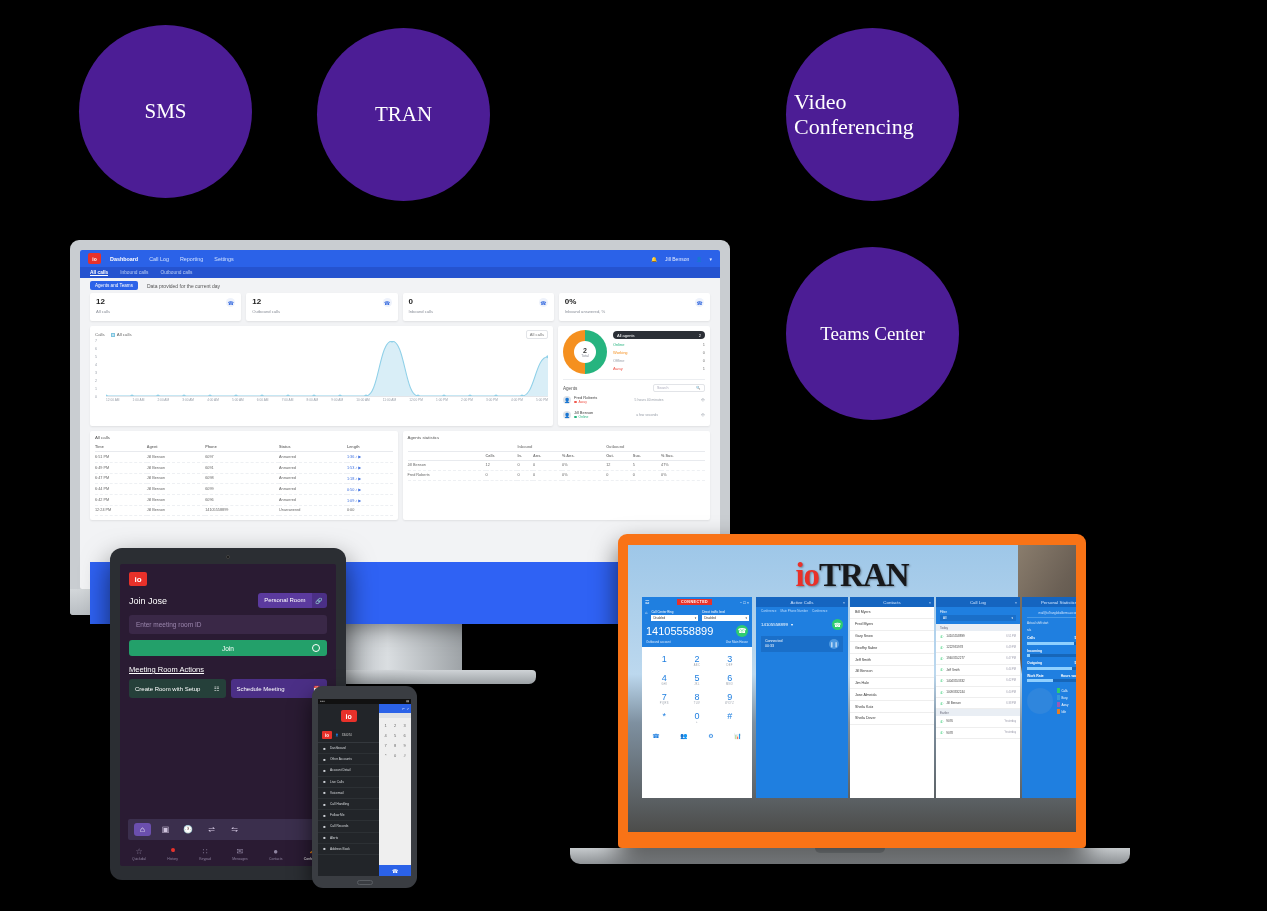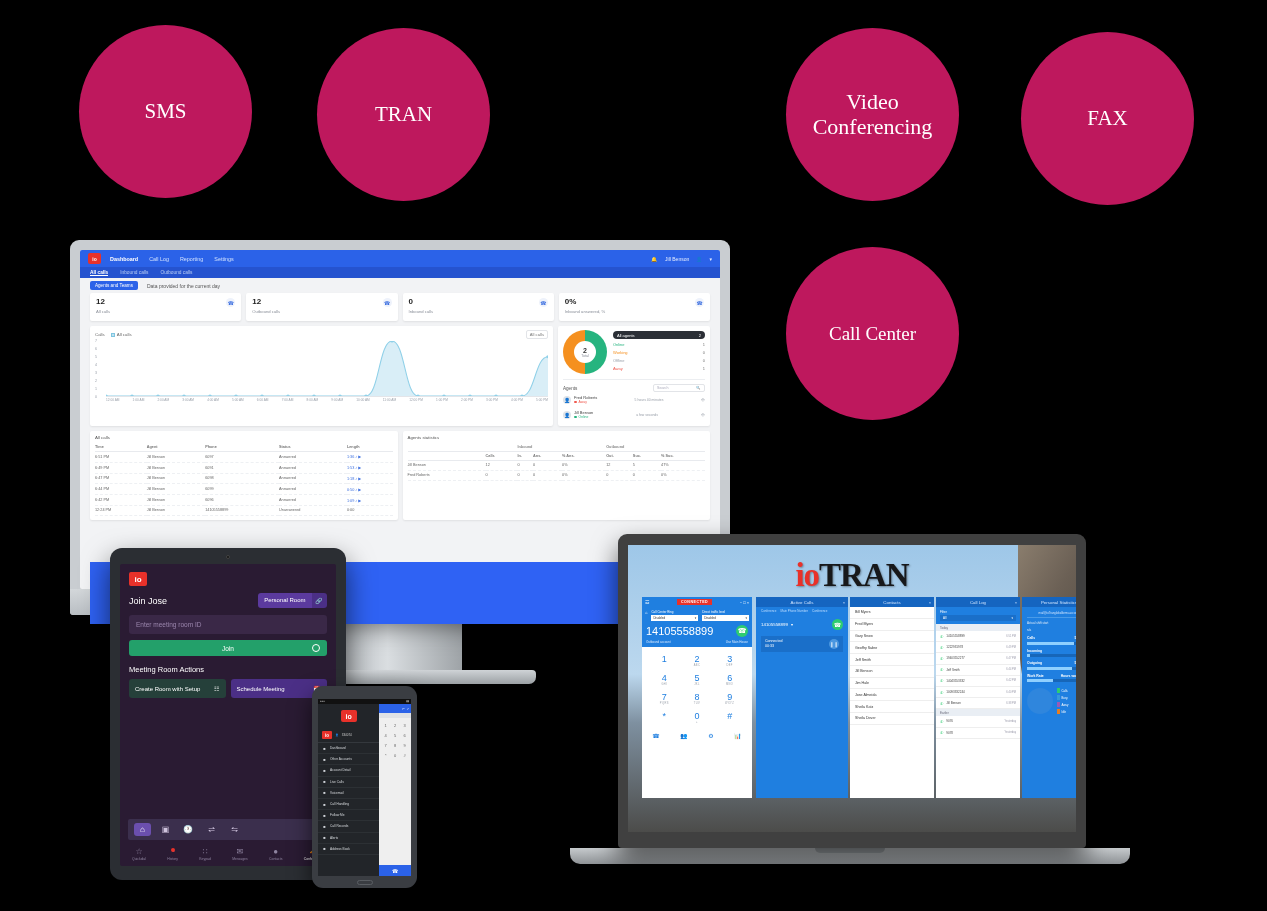--- a/index.html
+++ b/index.html
@@ -8,23 +8,22 @@
     background: #000;
     font-family: "Liberation Sans", sans-serif;
     overflow: hidden;
   }
   #stage { position: relative; width: 1267px; height: 911px; background: #000; }
 
   
   .circle {
     position: absolute;
     border-radius: 50%;
-    background: #be185d;
+    background: #4c1d95;
     display: flex; align-items: center; justify-content: center;
-    text-align: center;
     color: #fff;
     font-family: "Liberation Serif", serif;
     line-height: 1.12;
     user-select: none;
   }
   .circle span { display: block; padding: 0 8px; }
 
   
   #monitor { position: absolute; left: 70px; top: 240px; width: 660px; height: 450px; }
   .mon-body {
@@ -131,21 +130,21 @@
   .tab-joinrow { display:flex; align-items:center; margin-top:7px; }
   .tab-joinrow h3 { font-size:9px; font-weight:normal; }
   .pr-btn { margin-left:auto; display:flex; align-items:stretch; border-radius:3px; overflow:hidden; }
   .pr-btn .a { background:#5b3a9e; color:#fff; font-size:6px; padding:4px 6px; }
   .pr-btn .b { background:#4b2f86; color:#fff; font-size:6px; padding:4px 4px; }
   .room-input { margin-top:7px; background:#3a2847; border-radius:3px; padding:6px 7px;
      color:#9b86ad; font-size:6.5px; }
   .join-btn { margin-top:6px; background:#23a06a; border-radius:3px; height:16px;
      display:flex; align-items:center; justify-content:center; color:#fff; font-size:6.5px; position:relative; }
   .join-btn .ring { position:absolute; right:7px; width:8px;height:8px;border:1px solid #fff;border-radius:50%;}
-  .mra { margin-top:9px; font-size:7.5px; }
+  .mra { margin-top:9px; font-size:7.5px;text-decoration:underline; }
   .mra-row { display:flex; gap:5px; margin-top:5px; }
   .mra-btn { flex:1; border-radius:3px; padding:6px 6px; font-size:6px; display:flex;
      align-items:center; justify-content:space-between; }
   .mra-a { background:#25403a; }
   .mra-b { background:#4b2f86; }
   .tab-navrow { position:absolute; left:18px; right:18px; bottom:40px; background:#3b2f4d;
      display:flex; align-items:center; gap:6px; padding:4px 6px; border-radius:2px; }
   .tab-navrow .nb { width:17px;height:13px;display:flex;align-items:center;justify-content:center;
      font-size:8px;color:#cfc3dd; }
   .tab-navrow .nb.act { background:#6b4fae; border-radius:3px; color:#fff; }
@@ -179,21 +178,21 @@
   .ph-keys { display:grid; grid-template-columns:repeat(3,1fr); gap:1px; padding:3px 2px; }
   .ph-keys div { text-align:center; font-size:4px; color:#666; padding:2px 0; }
   .ph-call { position:absolute; left:0; right:0; bottom:0; height:11px; background:#2b62e8;
      display:flex; align-items:center; justify-content:center; color:#fff; font-size:5px; }
   .ph-home { position:absolute; left:50%; bottom:3px; transform:translateX(-50%);
      width:16px;height:5px;border:1px solid #5a5e63;border-radius:3px; }
 
   
   #laptop { position:absolute; left:570px; top:534px; width:560px; height:348px; }
   .lt-body { position:absolute; left:48px; top:0; width:468px; height:314px;
-    background:#404040; border-radius:9px 9px 4px 4px; padding:11px 10px 16px;
+    background:#f97316; border-radius:9px 9px 4px 4px; padding:11px 10px 16px;
     box-shadow:0 12px 26px rgba(0,0,0,.6); }
   .lt-screen { width:100%;height:100%; overflow:hidden; position:relative;
     background:linear-gradient(#9ec7e8 0%, #bcd8ee 45%, #7e90a0 62%, #4c4c4a 100%); }
   .lt-base { position:absolute; left:0; top:314px; width:560px; height:16px;
     background:linear-gradient(#c6cacd,#8e9296); border-radius:0 0 10px 10px; }
   .lt-notch { position:absolute; left:50%; top:314px; transform:translateX(-50%);
     width:70px; height:5px; background:#9aa0a4; border-radius:0 0 5px 5px; }
   .iotran { position:absolute; left:0; right:0; top:12px; text-align:center;
     font-family:"Liberation Serif", serif; font-weight:bold; font-size:33px; letter-spacing:-1px;
     text-shadow:1px 1px 2px rgba(0,0,0,.35); }
@@ -262,25 +261,22 @@
 
   <div class="circle" style="left:79px;top:25px;width:173px;height:173px;font-size:21px;">
     <span>SMS</span>
   </div>
   <div class="circle" style="left:317px;top:28px;width:173px;height:173px;font-size:21px;">
     <span>TRAN</span>
   </div>
   <div class="circle" style="left:786px;top:28px;width:173px;height:173px;font-size:22px;">
     <span>Video Conferencing</span>
   </div>
-  <div class="circle" style="left:1021px;top:32px;width:173px;height:173px;font-size:21px;">
-    <span>FAX</span>
-  </div>
   <div class="circle" style="left:786px;top:247px;width:173px;height:173px;font-size:19px;">
-    <span>Call Center</span>
+    <span>Teams Center</span>
   </div>
 
   <div id="monitor">
     <div class="mon-neck"></div>
     <div class="mon-foot"></div>
     <div class="mon-body">
       <div class="mon-screen">
         <div class="dash">
 
           <div class="dash-top">

